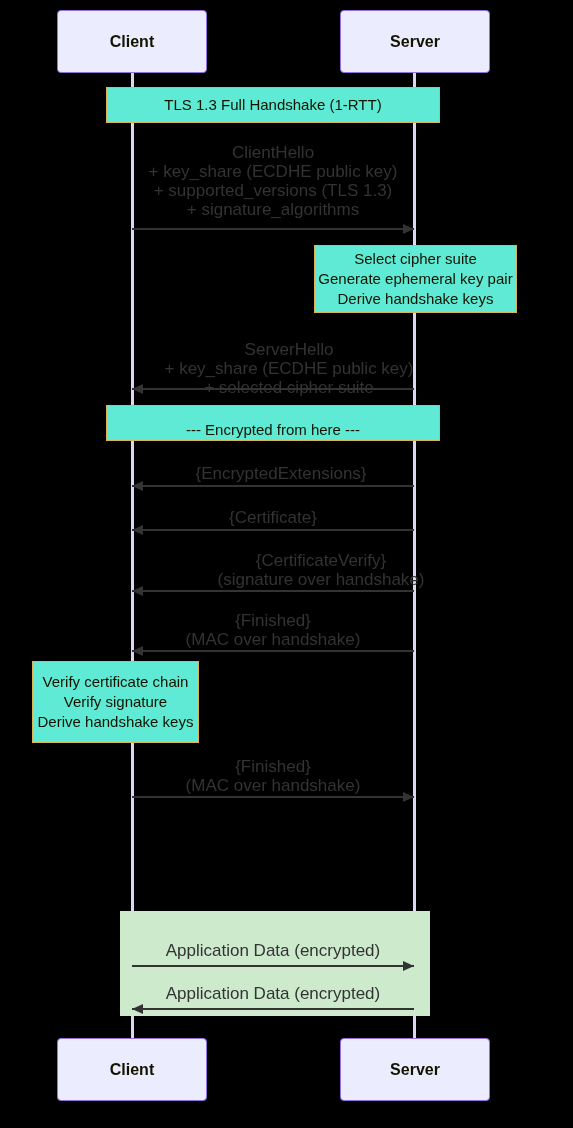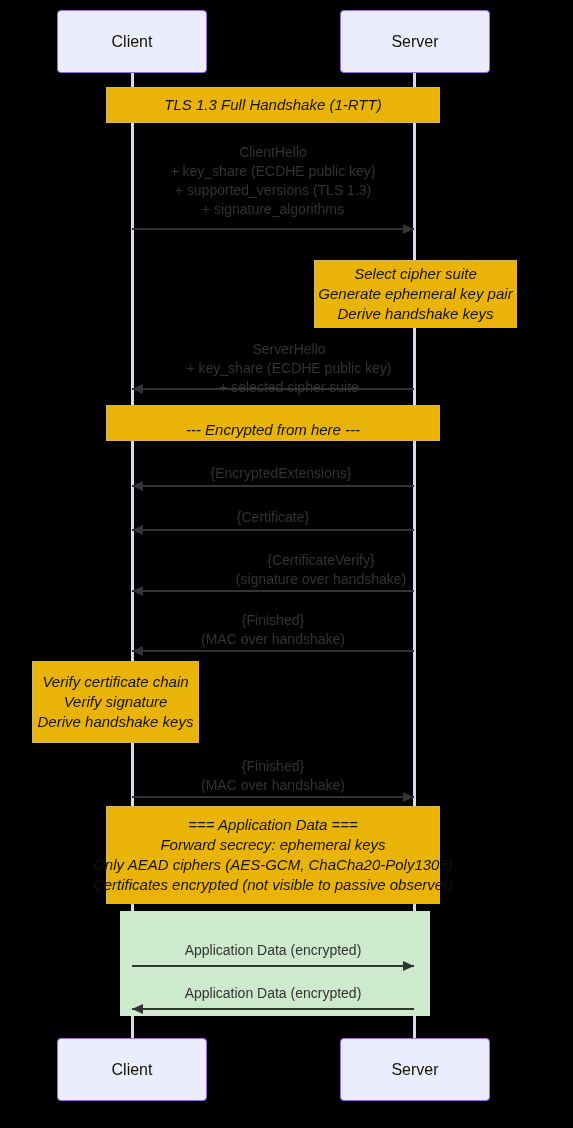--- a/index.html
+++ b/index.html
@@ -30,58 +30,58 @@
   .actor-box {
     position: absolute;
     background: #ececff;
     border: 1.4px solid #9370db;
     border-radius: 4px;
     display: flex;
     align-items: center;
     justify-content: center;
     z-index: 5;
     box-sizing: border-box;
+    font-weight: bold;
   }
   .actor-label {
     color: #131300;
     font-size: 16px;
     line-height: 1.1;
     white-space: nowrap;
   }
 
   
   .note {
     position: absolute;
-    background: #eab308;
+    background: #5eead4;
     border: 1.4px solid #d6b656;
     display: flex;
     flex-direction: column;
     align-items: center;
     justify-content: center;
     z-index: 6;
     box-sizing: border-box;
-    font-style: italic;
   }
   .note-line {
     color: #131300;
     font-size: 15px;
     line-height: 20px;
     white-space: nowrap;
   }
 
   
   .rect-block {
     position: absolute;
     background: #cdeacd;
     z-index: 2;
   }
   .msg-text {
     position: absolute;
     color: #333333;
-    font-size: 14px;
+    font-size: 17px;
     line-height: 19px;
     text-align: center;
     white-space: nowrap;
     z-index: 4;
   }
   .msg-line {
     position: absolute;
     height: 2px;
     background: #333333;
     z-index: 4;
@@ -119,21 +119,21 @@
 
   <div class="msg-text" style="left:0px; top:143px; width:546px;">
     <div>ClientHello</div>
     <div>+ key_share (ECDHE public key)</div>
     <div>+ supported_versions (TLS 1.3)</div>
     <div>+ signature_algorithms</div>
   </div>
   <div class="msg-line" style="left:132px; top:228px; width:282px;"></div>
   <div class="arrowhead right" style="left:403px; top:224px;"></div>
 
-  <div class="note" style="left:314px; top:245px; width:203px; height:68px;margin-top:15px;">
+  <div class="note" style="left:314px; top:245px; width:203px; height:68px;">
     <span class="note-line">Select cipher suite</span>
     <span class="note-line">Generate ephemeral key pair</span>
     <span class="note-line">Derive handshake keys</span>
   </div>
 
   <div class="msg-text" style="left:16px; top:340px; width:546px;">
     <div>ServerHello</div>
     <div>+ key_share (ECDHE public key)</div>
     <div>+ selected cipher suite</div>
   </div>
@@ -176,26 +176,20 @@
     <span class="note-line">Derive handshake keys</span>
   </div>
 
   <div class="msg-text" style="left:0px; top:757px; width:546px;">
     <div>{Finished}</div>
     <div>(MAC over handshake)</div>
   </div>
   <div class="msg-line" style="left:132px; top:796px; width:282px;"></div>
   <div class="arrowhead right" style="left:403px; top:792px;"></div>
 
-  <div class="note" style="left:106px; top:806px; width:334px; height:98px; overflow:visible;">
-    <span class="note-line">=== Application Data ===</span>
-    <span class="note-line">Forward secrecy: ephemeral keys</span>
-    <span class="note-line">Only AEAD ciphers (AES-GCM, ChaCha20-Poly1305)</span>
-    <span class="note-line">Certificates encrypted (not visible to passive observer)</span>
-  </div>
 
   <div class="msg-text" style="left:0px; top:941px; width:546px;">
     <div>Application Data (encrypted)</div>
   </div>
   <div class="msg-line" style="left:132px; top:965px; width:282px;"></div>
   <div class="arrowhead right" style="left:403px; top:961px;"></div>
 
   <div class="msg-text" style="left:0px; top:984px; width:546px;">
     <div>Application Data (encrypted)</div>
   </div>

